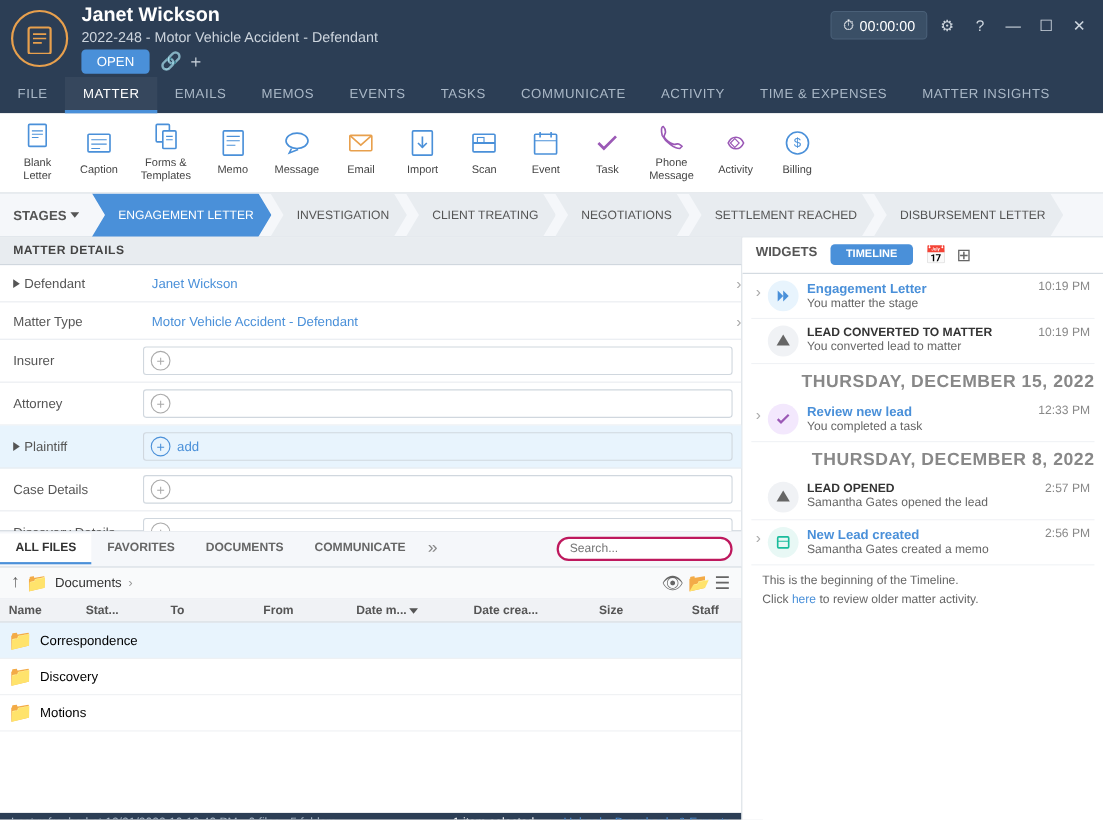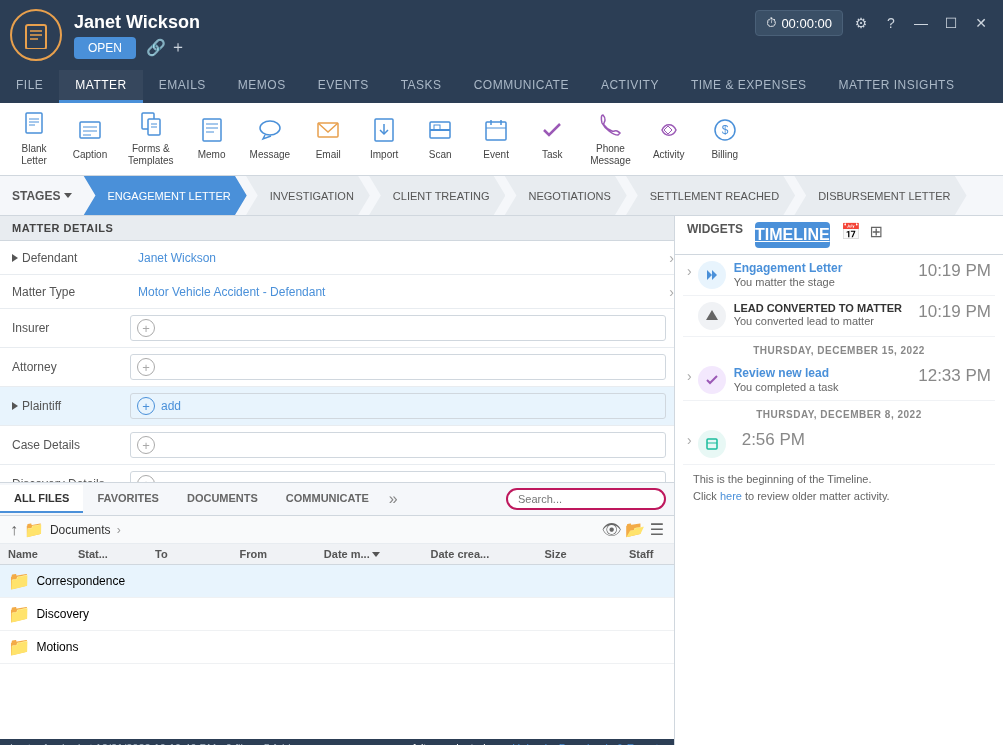--- a/index.html
+++ b/index.html
@@ -378,33 +378,32 @@
     .widgets-label {
       font-size: 12px;
       font-weight: 600;
       color: #555;
       margin-right: 4px;
     }
     .timeline-btn {
       background: #4a90d9;
       color: white;
       border: none;
-      padding: 4px 0;
+      padding: 4px 14px;
       border-radius: 4px;
+      font-size: 10px;
+      font-weight: 600;
+      cursor: pointer;
+    }
+
+    .timeline-scroll { flex: 1; overflow-y: auto; padding: 0 8px 8px 8px; }
+
+    .timeline-date-label {
+      text-align: right;
       font-size: 16px;
-      font-weight: 600;
-      cursor: pointer;
-      text-decoration: underline;
-    }
-
-    .timeline-scroll { flex: 1; overflow-y: auto; padding: 0 8px 8px 8px; }
-
-    .timeline-date-label {
-      text-align: center;
-      font-size: 10px;
       font-weight: 700;
       color: #888;
       padding: 8px 0 4px;
       letter-spacing: 0.5px;
     }
 
     .timeline-event {
       display: flex;
       align-items: flex-start;
       padding: 6px 4px;
@@ -424,21 +423,21 @@
       font-size: 13px;
     }
     .event-icon.blue { background: #e8f4fd; color: #4a90d9; }
     .event-icon.purple { background: #f3e8fd; color: #9b59b6; }
     .event-icon.teal { background: #e8f8f5; color: #1abc9c; }
     .event-body { flex: 1; }
     .event-title { font-size: 12px; font-weight: 600; }
     .event-title.blue { color: #4a90d9; }
     .event-title.dark { color: #333; font-size: 11px; }
     .event-subtitle { font-size: 11px; color: #666; margin-top: 1px; }
-    .event-time { font-size: 17px; color: #888; white-space: nowrap; margin-left: 8px; }
+    .event-time { font-size: 11px; color: #888; white-space: nowrap; margin-left: 8px; }
 
     .timeline-note {
       font-size: 11px;
       color: #666;
       padding: 6px 10px 4px 10px;
       line-height: 1.5;
     }
     .timeline-note a { color: #4a90d9; text-decoration: none; cursor: pointer; }
 
     
@@ -469,20 +468,21 @@
   <div class="title-bar-logo">
     <svg viewBox="0 0 28 28" fill="none" xmlns="http://www.w3.org/2000/svg">
       <rect x="4" y="4" width="20" height="24" rx="2" stroke="#e8a04d" stroke-width="2" fill="none"></rect>
       <line x1="8" y1="10" x2="20" y2="10" stroke="#e8a04d" stroke-width="1.5"></line>
       <line x1="8" y1="14" x2="20" y2="14" stroke="#e8a04d" stroke-width="1.5"></line>
       <line x1="8" y1="18" x2="16" y2="18" stroke="#e8a04d" stroke-width="1.5"></line>
     </svg>
   </div>
   <div class="title-info">
     <h2>Janet Wickson</h2>
+    <p>2022-248 - Motor Vehicle Accident - Defendant</p>
     <div class="title-bar-actions">
       <button class="open-btn">OPEN</button>
       <button class="pin-btn">🔗</button>
       <button class="add-btn">＋</button>
     </div>
   </div>
   <div class="title-bar-controls">
     <button class="timer-btn">
       <span>⏱</span>
       <span>00:00:00</span>
@@ -821,29 +821,46 @@
         </div>
         <div class="event-body">
           <div class="event-title blue">Review new lead</div>
           <div class="event-subtitle">You completed a task</div>
         </div>
         <span class="event-time">12:33 PM</span>
       </div>
 
       <div class="timeline-date-label">THURSDAY, DECEMBER 8, 2022</div>
 
+      <div class="timeline-event">
+        <span class="event-arrow" style="color:transparent;">›</span>
+        <div class="event-icon" style="background:#f0f2f5; width:28px; height:28px; margin-right:8px; flex-shrink:0;">
+          <svg width="16" height="16" viewBox="0 0 16 16">
+              <polygon points="8,2 14,12 2,12" fill="#666"></polygon>
+            </svg>
+        </div>
+        <div class="event-body">
+          <div class="event-title dark">LEAD OPENED</div>
+          <div class="event-subtitle">Samantha Gates opened the lead</div>
+        </div>
+        <span class="event-time">2:57 PM</span>
+      </div>
 
       <div class="timeline-event">
         <span class="event-arrow">›</span>
         <div class="event-icon teal">
           <svg width="16" height="16" viewBox="0 0 16 16">
               <rect x="3" y="3" width="10" height="10" rx="1" fill="none" stroke="#1abc9c" stroke-width="1.5"></rect>
               <line x1="3" y1="7" x2="13" y2="7" stroke="#1abc9c" stroke-width="1"></line>
             </svg>
         </div>
+        <div class="event-body">
+          <div class="event-title blue">New Lead created</div>
+          <div class="event-subtitle">Samantha Gates created a memo</div>
+        </div>
         <span class="event-time">2:56 PM</span>
       </div>
 
       <div class="timeline-note">
         This is the beginning of the Timeline.<br>
         Click <a>here</a> to review older matter activity.
       </div>
     </div>
   </div>
 

